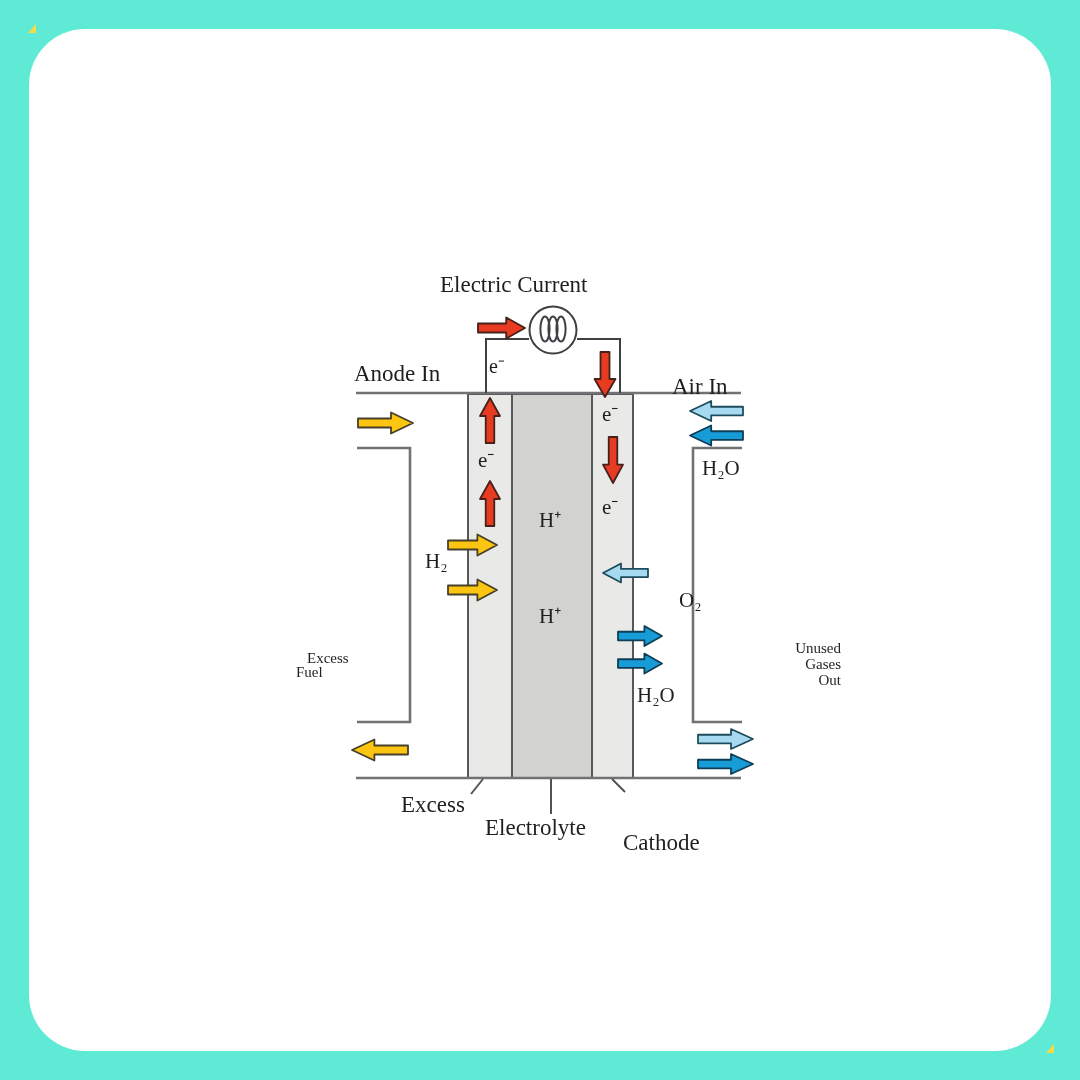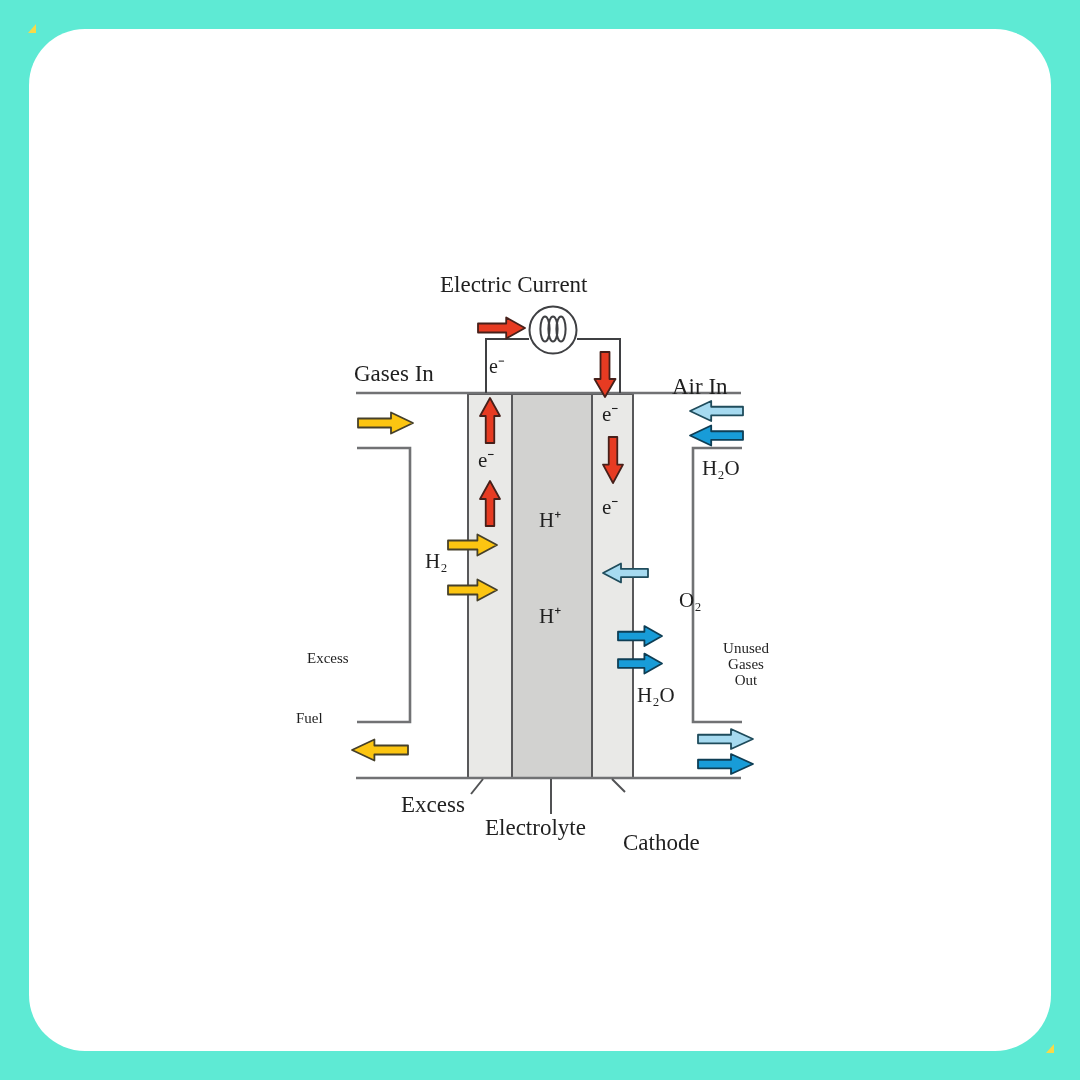--- a/index.html
+++ b/index.html
@@ -6,21 +6,21 @@
   #stage{position:relative;width:1080px;height:1080px;background:#5eead4;
          font-family:Liberation Serif, serif;}
   #canvas{position:absolute;left:29px;top:29px;width:1022px;height:1022px;
           background:#ffffff;border-radius:56px;}
   svg{position:absolute;left:0;top:0;}
   .lbl{position:absolute;color:#1f1f1f;white-space:nowrap;line-height:1.05;}
   .f23{font-size:23px;}
   .f22{font-size:15px;}
   .f21{font-size:21px;}
   .f20{font-size:20px;}
-  .center{text-align:center;}
+  .center{text-align:right;margin-left:46px;}
   .ar-red    {fill:#e73b22;stroke:#47201a;}
   .ar-yellow {fill:#fcc511;stroke:#46402a;}
   .ar-lblue  {fill:#a6daf0;stroke:#1f4c5c;}
   .ar-dblue  {fill:#189cd8;stroke:#0e3e55;}
   .wire{stroke:#3f4043;stroke-width:2;fill:none;}
   .boundary{stroke:#717274;stroke-width:2.6;fill:none;}
   .leader{stroke:#515254;stroke-width:2;fill:none;}
   .layerA{fill:#e9e9e7;stroke:#58585a;stroke-width:2;}
   .layerE{fill:#d2d2d0;stroke:#58585a;stroke-width:2;}
 </style>
@@ -80,38 +80,38 @@
     <use href="#arw" class="ar-dblue" transform="translate(716.5 435.5) rotate(180) scale(1.06 0.95)"></use>
     <use href="#arw" class="ar-lblue" transform="translate(625.5 573) rotate(180) scale(0.9 0.9)"></use>
     <use href="#arw" class="ar-dblue" transform="translate(640 636) scale(0.88 0.95)"></use>
     <use href="#arw" class="ar-dblue" transform="translate(640 663.5) scale(0.88 0.95)"></use>
     <use href="#arw" class="ar-lblue" transform="translate(725.5 739) scale(1.1 0.95)"></use>
     <use href="#arw" class="ar-dblue" transform="translate(725.5 764) scale(1.1 0.95)"></use>
   </svg>
 
   <div class="lbl f23" style="left:440px;top:273px;width:228px;">Electric Current</div>
 
-  <div class="lbl f23" style="left:354px;top:362px;">Gases In</div>
+  <div class="lbl f23" style="left:354px;top:362px;">Anode In</div>
   <div class="lbl f23" style="left:672px;top:375px;">Air In</div>
 
   <div class="lbl f20" style="left:489px;top:356px;">e⁻</div>
   <div class="lbl f21" style="left:478px;top:449px;">e⁻</div>
   <div class="lbl f21" style="left:602px;top:403px;">e⁻</div>
   <div class="lbl f21" style="left:602px;top:496px;">e⁻</div>
 
   <div class="lbl f21" style="left:539px;top:509px;">H⁺</div>
   <div class="lbl f21" style="left:539px;top:605px;">H⁺</div>
 
   <div class="lbl f21" style="left:425px;top:550px;">H₂</div>
   <div class="lbl f21" style="left:679px;top:589px;">O₂</div>
   <div class="lbl f21" style="left:637px;top:684px;">H₂O</div>
   <div class="lbl f21" style="left:702px;top:457px;">H₂O</div>
 
   <div class="lbl f22" style="left:307px;top:651px;">Excess</div>
-  <div class="lbl f22" style="left:296px;top:711px;">Fuel</div>
+  <div class="lbl f22" style="left:296px;top:665px;">Fuel</div>
 
   <div class="lbl f22 center" style="left:697px;top:641px;width:98px;">
     <div>Unused</div>
     <div>Gases</div>
     <div>Out</div>
   </div>
 
   <div class="lbl f23" style="left:401px;top:793px;">Excess</div>
   <div class="lbl f23" style="left:623px;top:791px;margin-top:40px;">Cathode</div>
   <div class="lbl f23" style="left:485px;top:816px;">Electrolyte</div>

